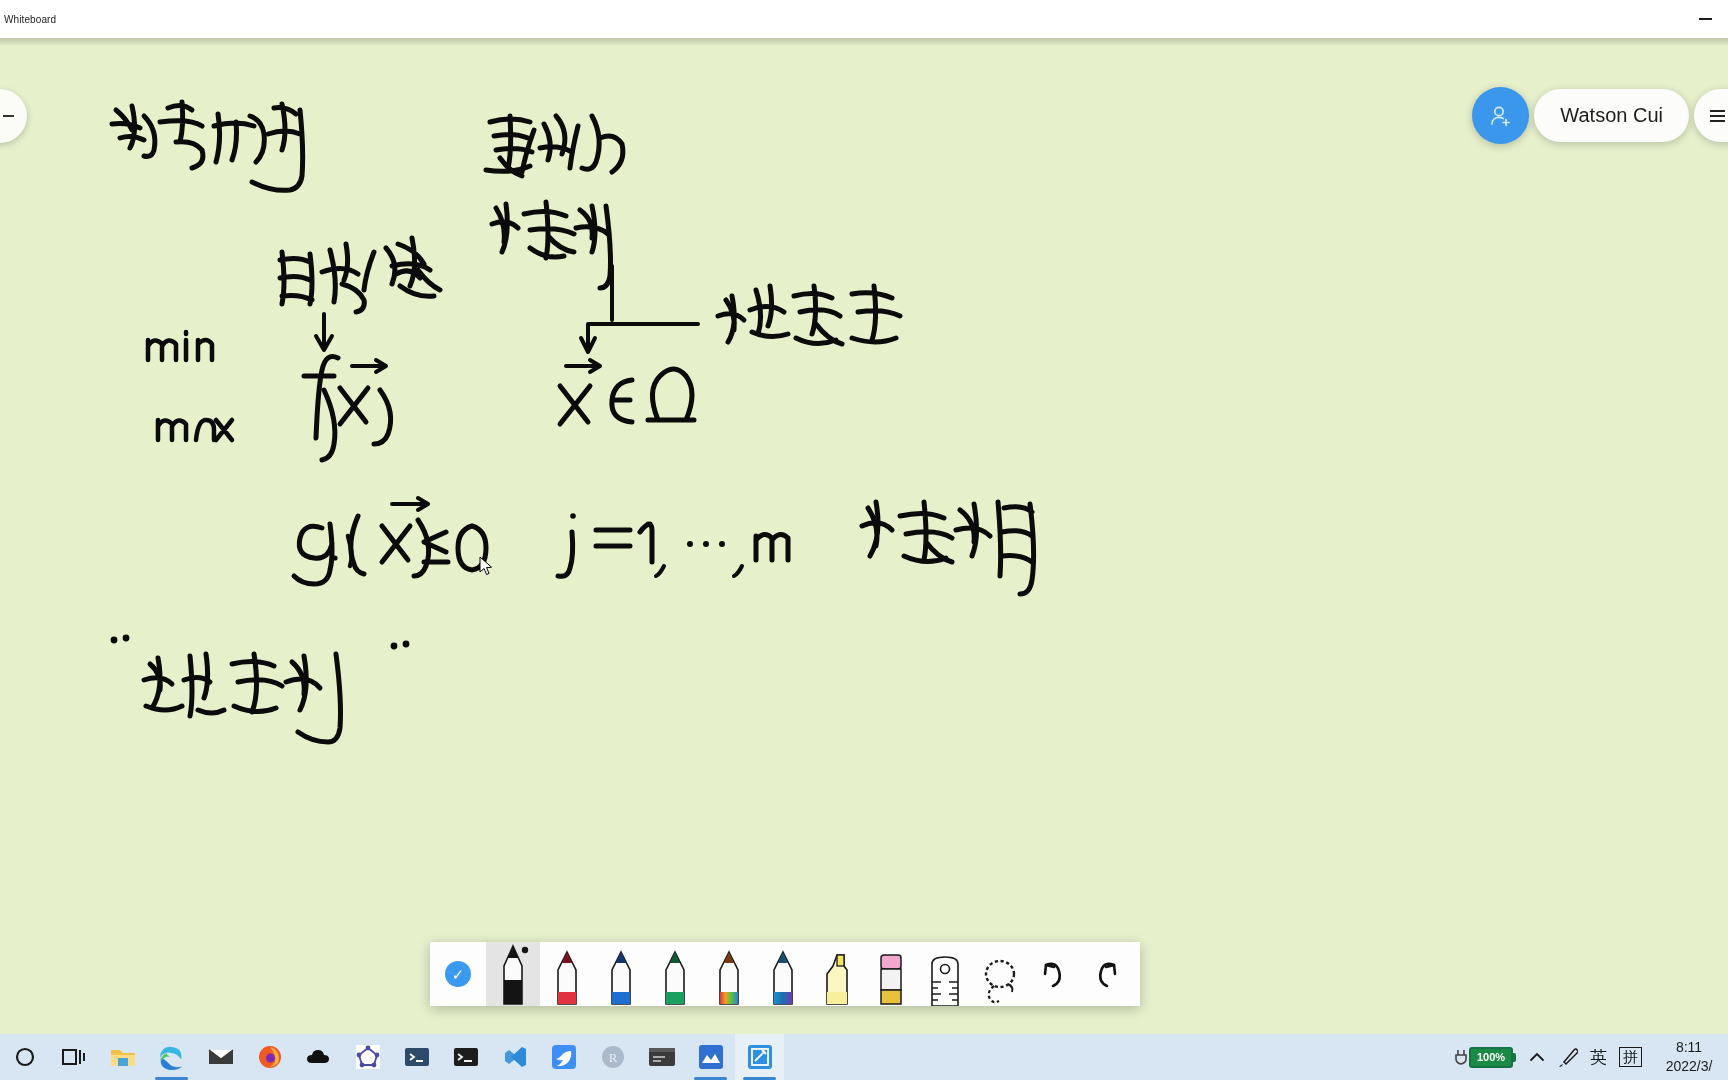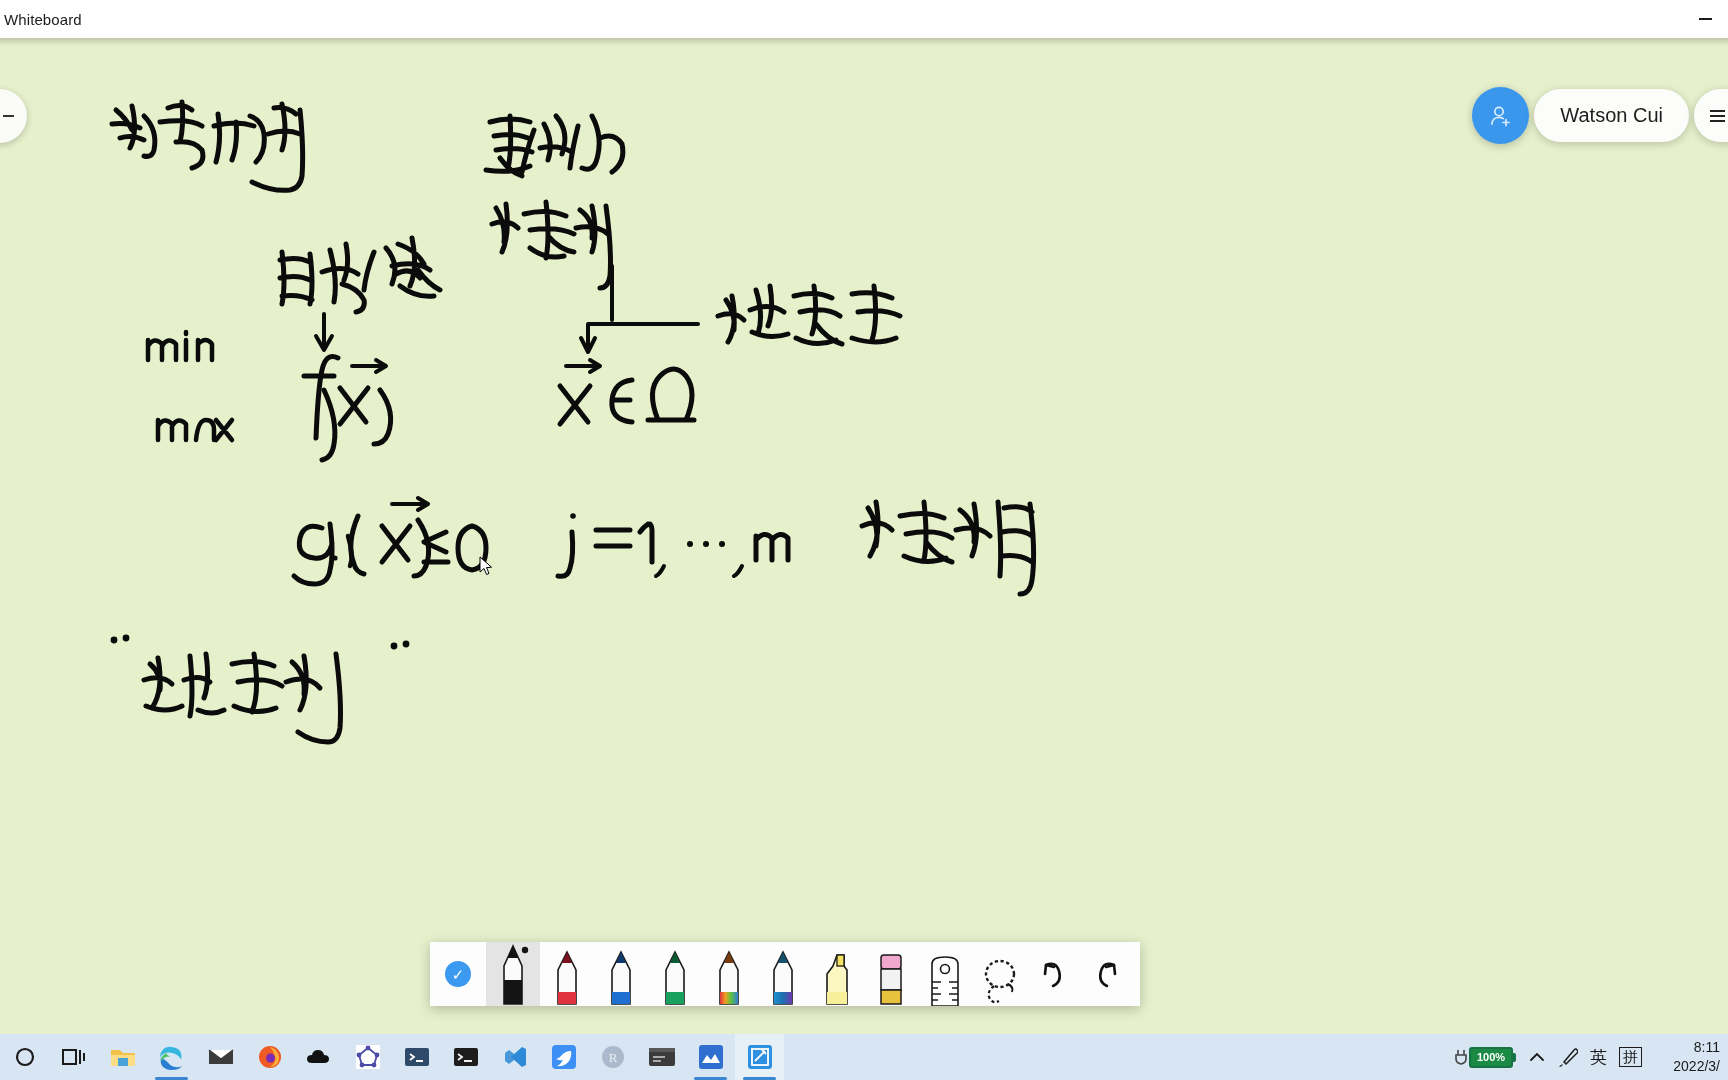--- a/index.html
+++ b/index.html
@@ -11,21 +11,21 @@
 
   
   #app { position:relative; width:1728px; height:1080px; }
 
   
   .titlebar {
     position:absolute; top:0; left:0; width:1728px; height:38px;
     background:#ffffff; display:flex; align-items:center;
   }
   .titlebar .title {
-    font-size:15px; color:#1b1b1b; margin-left:4px; letter-spacing:.1px;
+    font-size:10px; color:#1b1b1b; margin-left:4px; letter-spacing:.1px;
     white-space:nowrap;
   }
   .titlebar .spacer { flex:1 1 auto; }
   .win-btn {
     width:46px; height:38px; display:flex; align-items:center; justify-content:center;
     color:#1b1b1b;
   }
   .win-btn .minglyph {
     display:block; width:13px; height:1.5px; background:#1b1b1b;
   }
@@ -134,21 +134,21 @@
   .batt-body {
     width:44px; height:21px; border:2px solid #177245; border-radius:3px;
     background:#1a8a45; color:#fff; font-size:11px; font-weight:bold;
     display:flex; align-items:center; justify-content:center;
   }
   .batt-tip { width:3px; height:9px; background:#177245; border-radius:0 2px 2px 0; }
   .ime-box {
     border:1.3px solid #1b1b1b; padding:1px 3px; font-size:15px; line-height:1.1;
   }
   .clock {
-    display:flex; flex-direction:column; align-items:flex-end;
+    display:flex; flex-direction:column; align-items:center;
     font-size:14px; color:#1b1b1b; line-height:1.35; padding-left:4px; padding-right:2px;
     white-space:nowrap; overflow:hidden; width:68px;
   }
 </style>
 </head>
 <body>
 
 <div id="app">
 
   <div class="titlebar">

